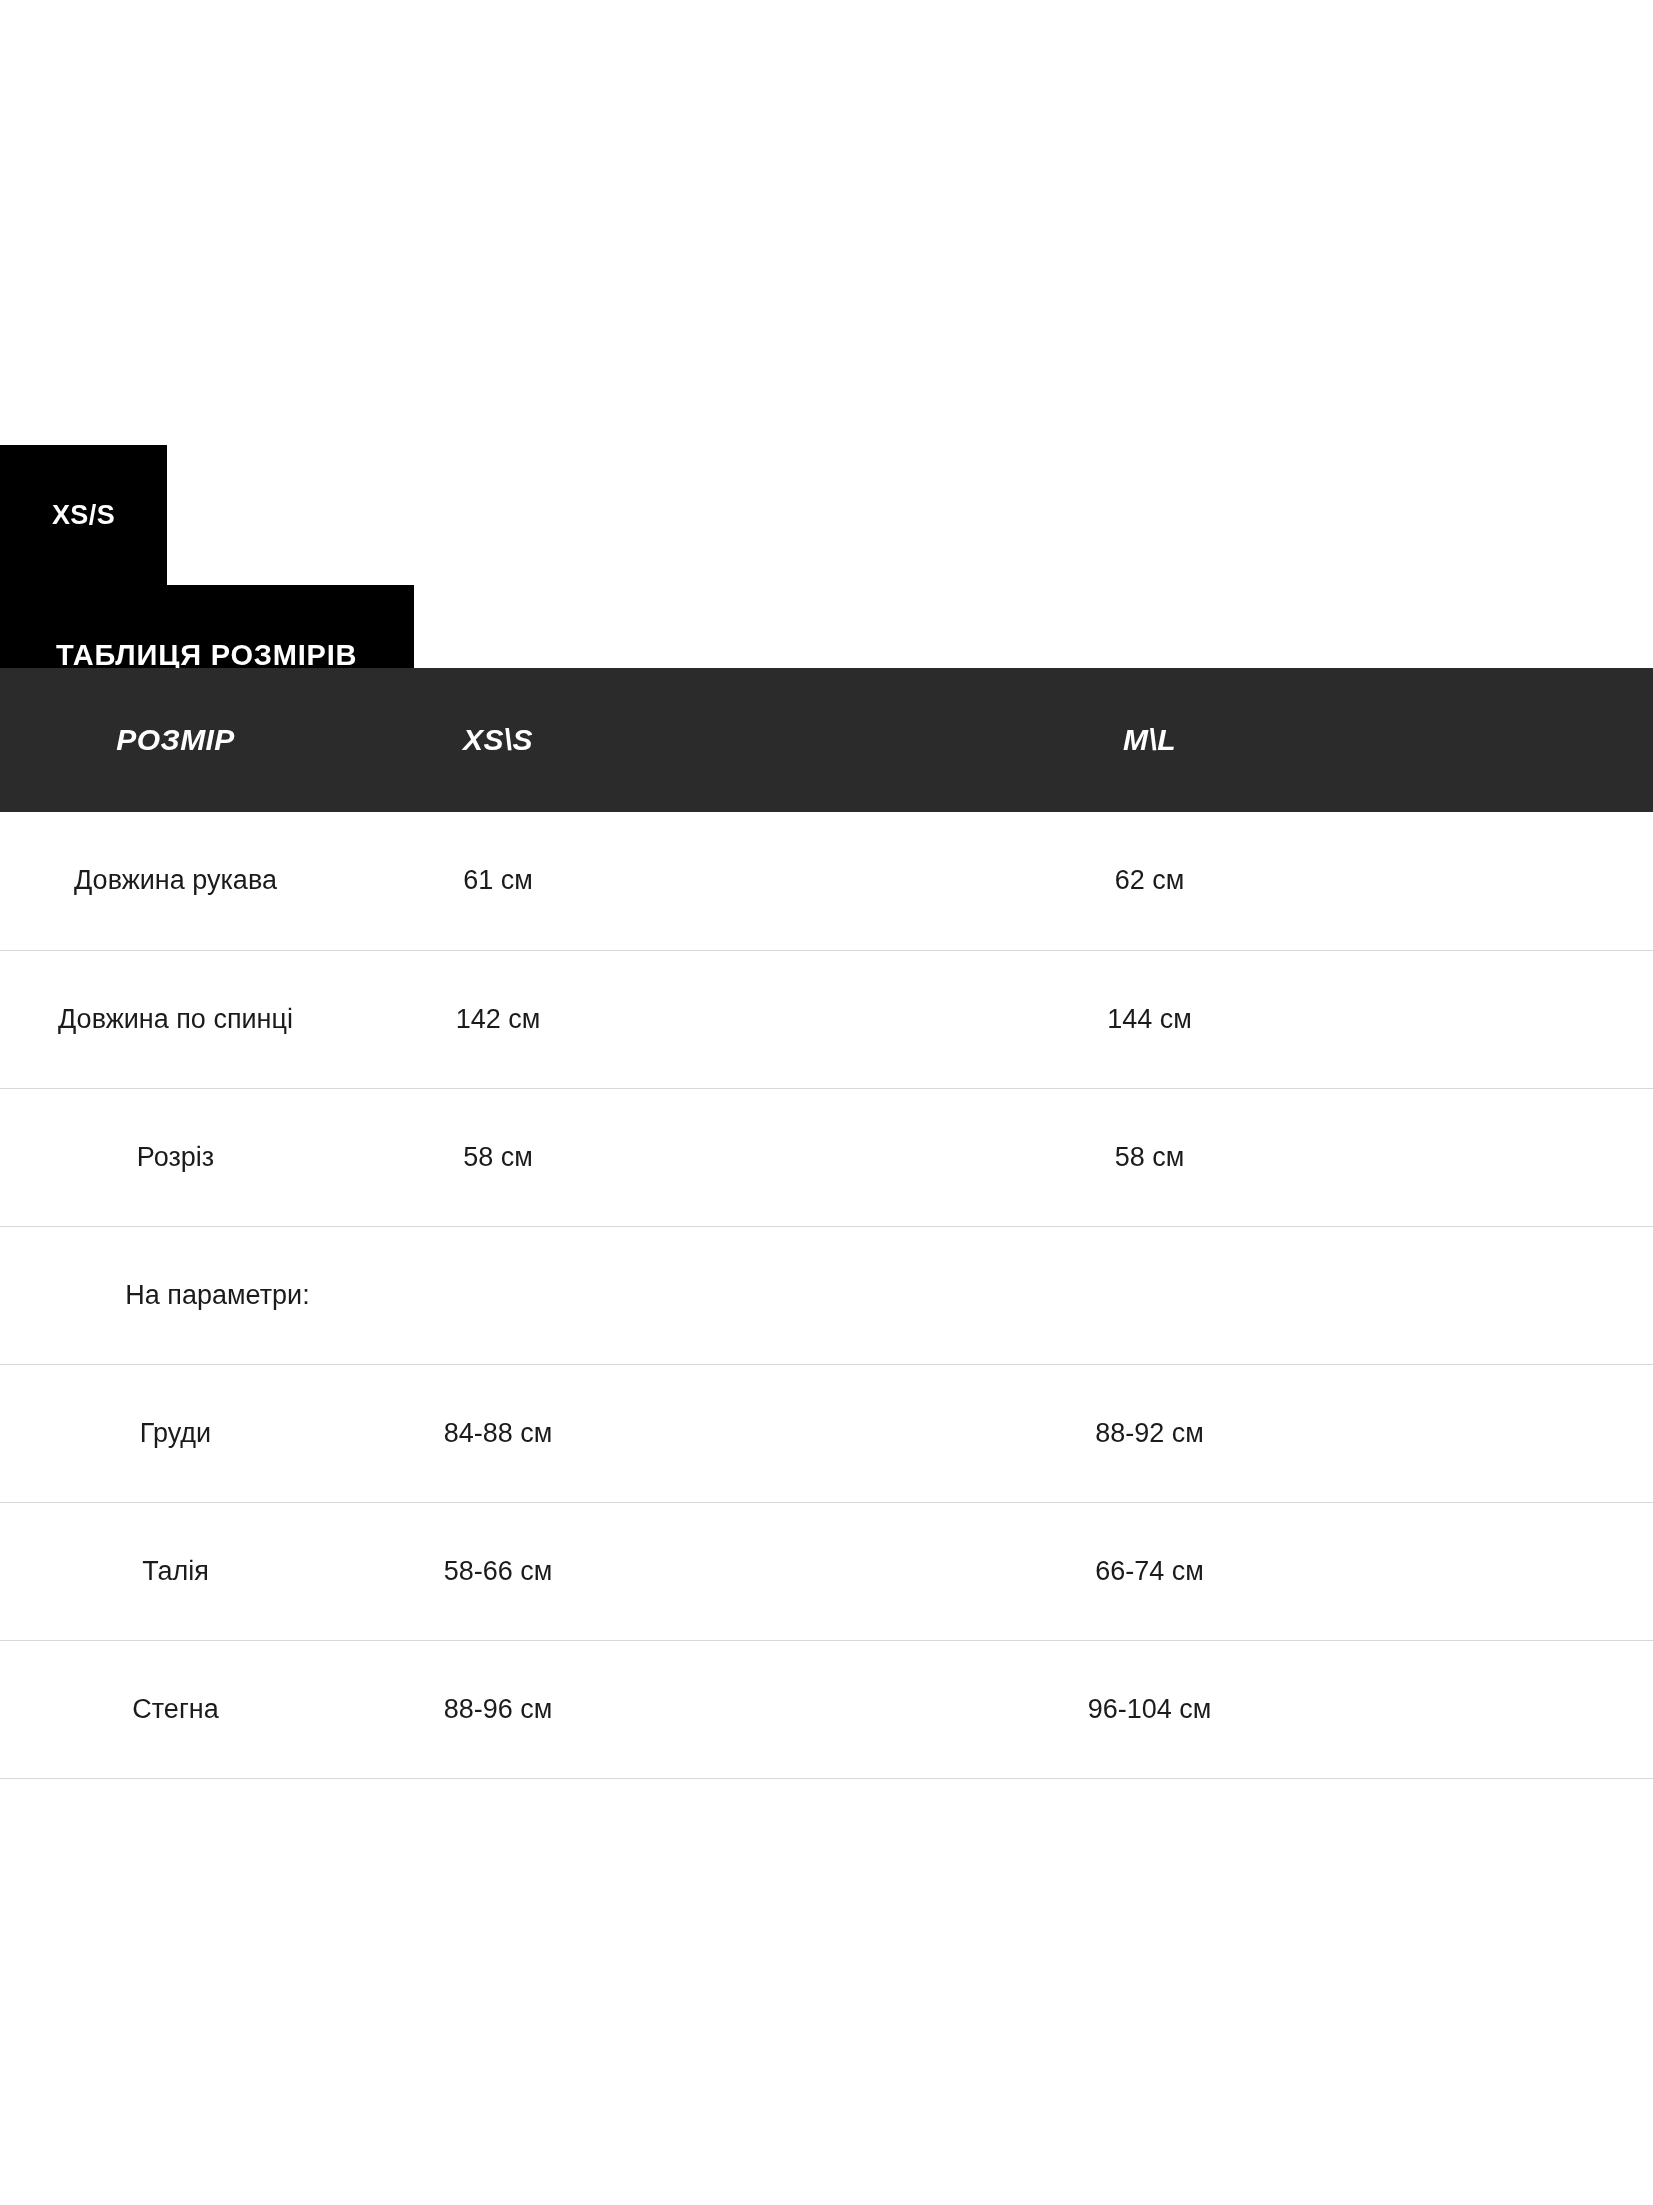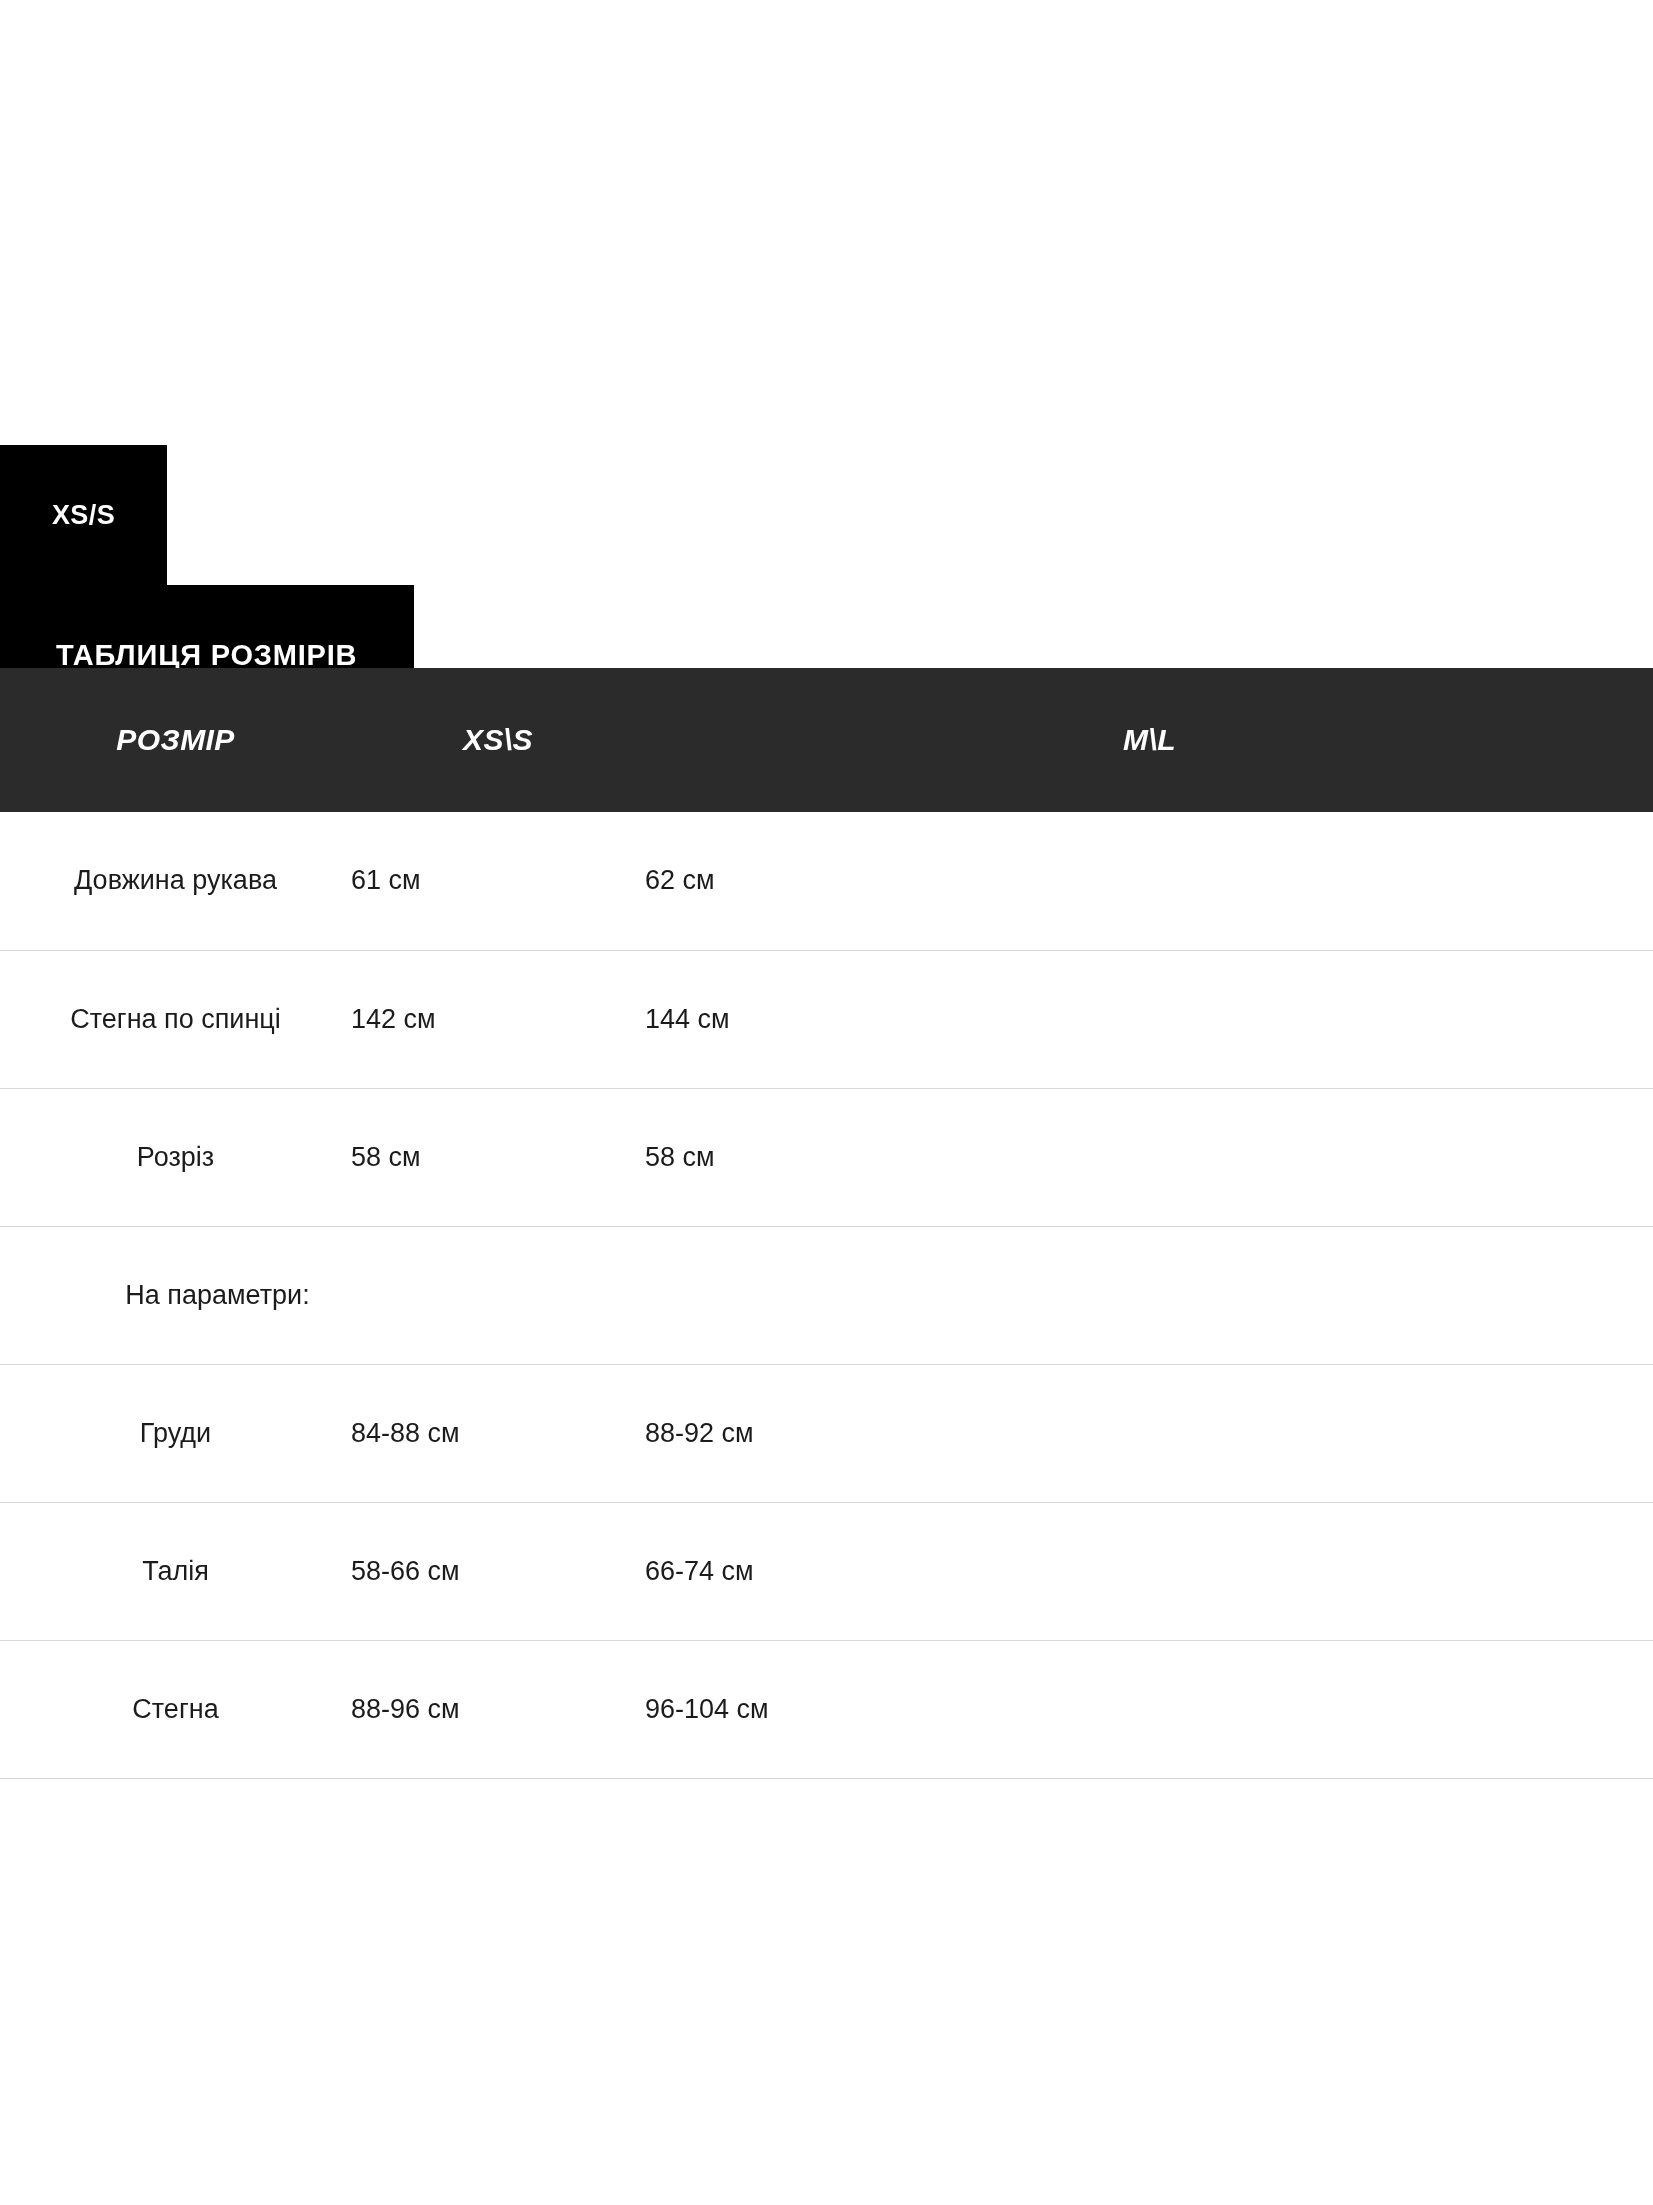--- a/index.html
+++ b/index.html
@@ -88,21 +88,21 @@
   .col-param { width: 351px; }
   .col-a { width: 294px; }
   .col-b { width: 1009px; }
   .body-row {
     height: 138px;
     border-bottom: 1.6px solid #d8d8d8;
   }
   .body-row td {
     font-size: 27px;
     color: #1b1b1b;
-    text-align: left;
+    text-align: center;
     vertical-align: middle;
     font-weight: 400;
   }
   .body-row td.c-param {
     text-align: center;
   }
   .section-row td {
     text-align: left;
     padding-left: 84px;
   }
@@ -138,21 +138,21 @@
         <th>M\L</th>
       </tr>
     </thead>
     <tbody>
       <tr class="body-row">
         <td class="c-param">Довжина рукава</td>
         <td>61 см</td>
         <td>62 см</td>
       </tr>
       <tr class="body-row">
-        <td class="c-param">Стегна по спинці</td>
+        <td class="c-param">Довжина по спинці</td>
         <td>142 см</td>
         <td>144 см</td>
       </tr>
       <tr class="body-row">
         <td class="c-param">Розріз</td>
         <td>58 см</td>
         <td>58 см</td>
       </tr>
       <tr class="body-row section-row">
         <td class="c-param">На параметри:</td>

